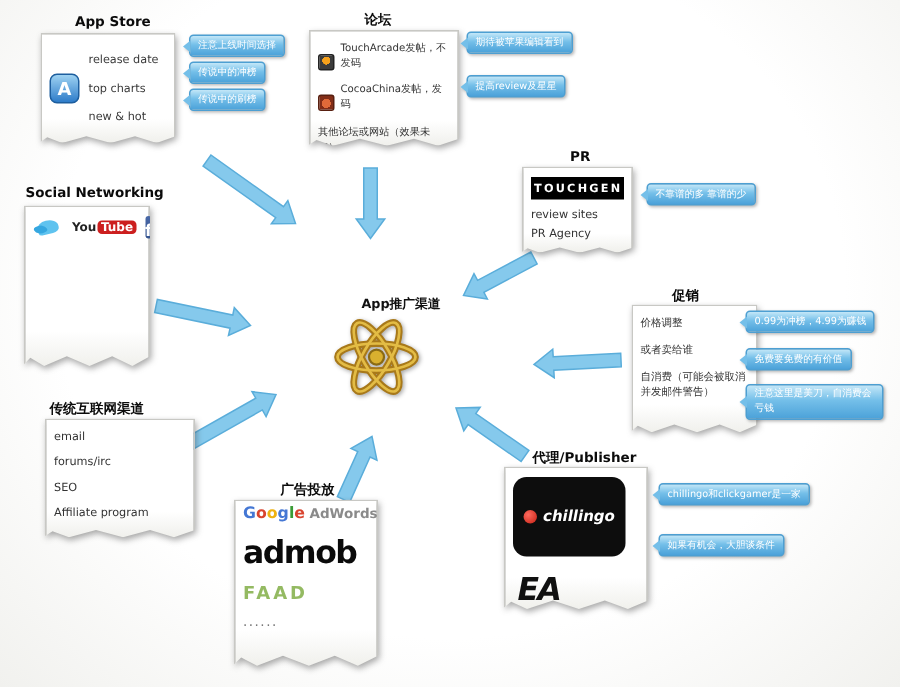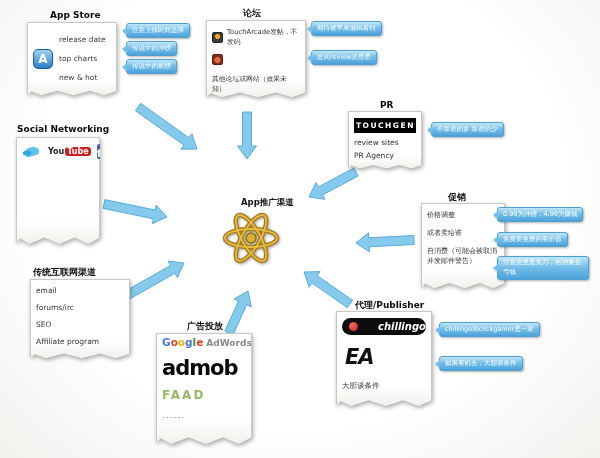--- a/index.html
+++ b/index.html
@@ -14,32 +14,32 @@
   .callout{position:absolute;background:linear-gradient(180deg,#c3e7f8,#74bfe9 45%,#4ca2d9);border:1px solid #4d9fd2;border-radius:3px;
     color:#fff;font-size:6.5px;line-height:1.7;padding:1px 5px;white-space:nowrap;filter:drop-shadow(1px 1px 1px rgba(0,0,0,.3))}
   .callout::before{content:"";position:absolute;left:-5px;top:50%;margin-top:-4px;border:4px solid transparent;border-right:5px solid #74bfe9;border-left:none}
   .callout.wrap{white-space:normal;line-height:1.5}
   
   .as-wrap{display:flex;align-items:center;gap:6px;height:100%}
   .as-ic{width:20px;height:20px;border-radius:5px;background:linear-gradient(180deg,#9ed2f2,#2e7cc9);border:1px solid #1d5e9e;color:#fff;
     font-weight:bold;font-size:12px;display:flex;align-items:center;justify-content:center;flex:0 0 auto}
   .as-items{display:flex;flex-direction:column;gap:9px}
   
-  .frow{display:flex;align-items:center;gap:4px;margin-bottom:7px}
+  .frow{display:flex;align-items:flex-end;gap:4px;margin-bottom:7px}
   .f-item{font-size:6.8px;color:#333}
   .ta-ic{width:11px;height:11px;border-radius:2px;border:1px solid #222;background:radial-gradient(circle at 50% 38%,#f6a11c 0 2.6px,#3c3c3c 2.7px);flex:0 0 auto}
   .cc-ic{width:11px;height:11px;border-radius:2px;border:1px solid #581f10;background:radial-gradient(circle at 50% 55%,#e06a39 0 3px,#822d17 3.1px);flex:0 0 auto}
   .forum-other{margin-top:9px;font-size:6.8px;color:#333}
   
   .touchgen{background:#000;color:#fff;font-size:7.5px;font-weight:bold;letter-spacing:1.5px;text-align:center;padding:3px 2px;margin-bottom:5px}
   .pr-item{font-size:7.5px;color:#333;margin-top:4px}
   
   .promo-item{font-size:7px;color:#333;margin-bottom:8px;line-height:1.45}
   
-  .chillingo{background:#0d0d0d;border-radius:9px;color:#fff;display:flex;align-items:center;gap:20px;padding:3px 7px;font-weight:bold;
+  .chillingo{background:#0d0d0d;border-radius:9px;color:#fff;display:flex;align-items:center;gap:4px;padding:21px 7px;font-weight:bold;
     font-style:italic;font-size:10px;width:max-content;max-width:100%}
   .chdot{width:9px;height:9px;border-radius:50%;background:radial-gradient(circle at 35% 35%,#ff6a5e,#c51f12);flex:0 0 auto}
   .ea{font-size:21px;font-weight:bold;font-style:italic;letter-spacing:-1px;color:#101010;margin:10px 0 12px 3px}
   
   .ads-col{display:flex;flex-direction:column;align-items:flex-start;gap:8px;padding-top:2px}
   .adwords-row{font-size:10.5px;font-weight:bold;letter-spacing:0}
   .g-blue{color:#4477d4}.g-red{color:#d9442f}.g-yellow{color:#eeb211}.g-green{color:#3a9b35}
   .adw{color:#8a8a8a;font-size:9px;margin-left:3px;font-weight:bold}
   .admob{font-size:21px;font-weight:bold;letter-spacing:-1px;color:#0a0a0a}
   .faad{font-size:12px;font-weight:bold;letter-spacing:2px;color:#7aa93c;opacity:.8}
@@ -115,20 +115,21 @@
 
   <div class="nlabel" style="left:243px;top:7px">论坛</div>
   <div class="card" style="left:206px;top:20px;width:100px;height:78px">
     <div class="card-inner">
       <div class="frow">
         <span class="ta-ic"></span>
         <span class="f-item">TouchArcade发帖，不发码</span>
       </div>
       <div class="frow">
         <span class="cc-ic"></span>
+        <span class="f-item">CocoaChina发帖，发码</span>
       </div>
       <div class="forum-other">其他论坛或网站（效果未知）</div>
     </div>
   </div>
   <div class="callout" style="left:311px;top:21px">期待被苹果编辑看到</div>
   <div class="callout" style="left:311px;top:50px">提高review及星星</div>
 
   <div class="nlabel" style="left:380px;top:100px">PR</div>
   <div class="card" style="left:348px;top:111px;width:74px;height:58px">
     <div class="card-inner">

